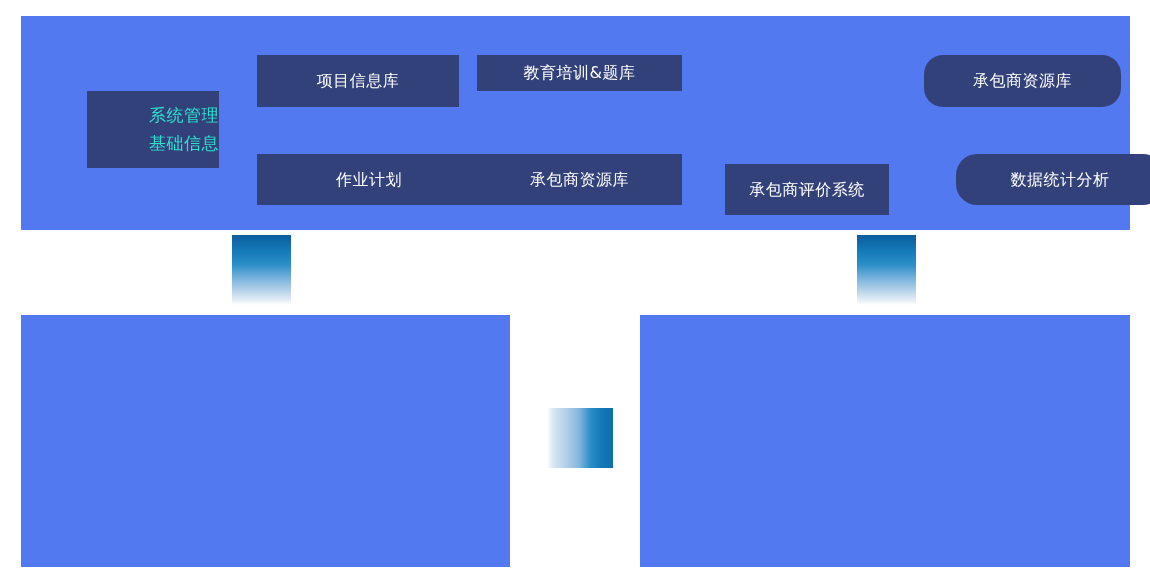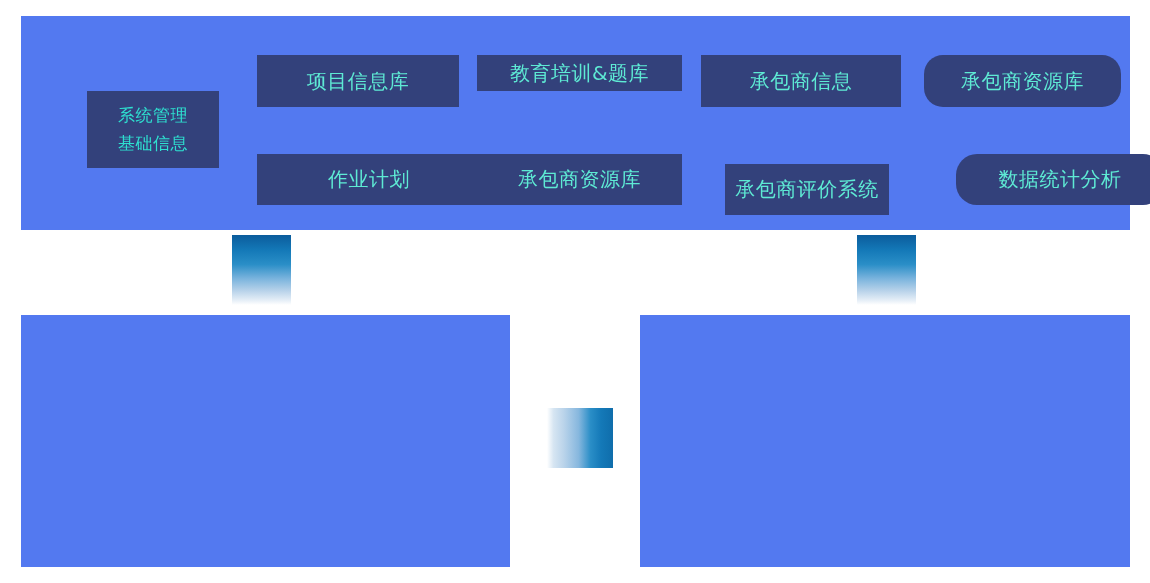--- a/index.html
+++ b/index.html
@@ -35,33 +35,34 @@
 
   
   .box {
     position: absolute;
     background: #33417b;
     box-sizing: border-box;
     display: flex;
     align-items: center;
     justify-content: center;
     text-align: center;
-    color: #5eead4;
-    font-size: 20px;
+    color: #ffffff;
+    font-size: 16px;
     line-height: 1.45;
     letter-spacing: 0.5px;
     white-space: nowrap;
   }
   .box.title {
     color: #2ee0d0;
     font-size: 17px;
   }
   .box.title.stacked {
     white-space: normal;
     line-height: 1.6;
+    justify-content: flex-end;
   }
 
   
   #box-root { left: 66px; top: 75px; width: 132px; height: 77px; }
 
   
   #box-project-info   { left: 236px; top: 39px;  width: 202px; height: 52px; }
   #box-edu-training   { left: 456px; top: 39px;  width: 205px; height: 36px; }
   #box-contractor-info{ left: 680px; top: 39px;  width: 200px; height: 52px; }
   #box-contractor-res { left: 903px; top: 39px;  width: 197px; height: 52px; border-radius: 19px; }
@@ -111,23 +112,20 @@
         <span>基础信息</span>
       </span>
     </div>
 
     <div class="box" id="box-project-info">
       <span>项目信息库</span>
     </div>
     <div class="box" id="box-edu-training">
       <span>教育培训&amp;题库</span>
     </div>
-    <div class="box" id="box-contractor-info">
-      <span>承包商信息</span>
-    </div>
     <div class="box" id="box-contractor-res">
       <span>承包商资源库</span>
     </div>
 
     <div class="box" id="box-work-plan">
       <span>作业计划</span>
     </div>
     <div class="box" id="box-permit-mgmt">
       <span>承包商资源库</span>
     </div>

